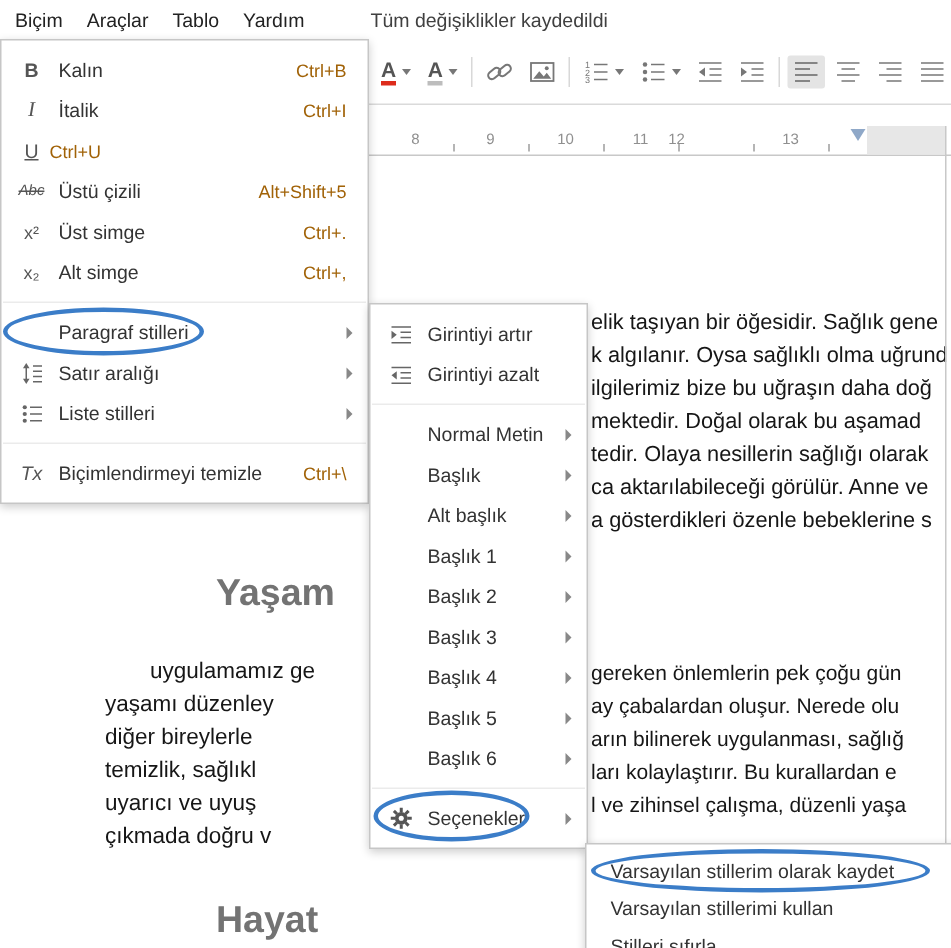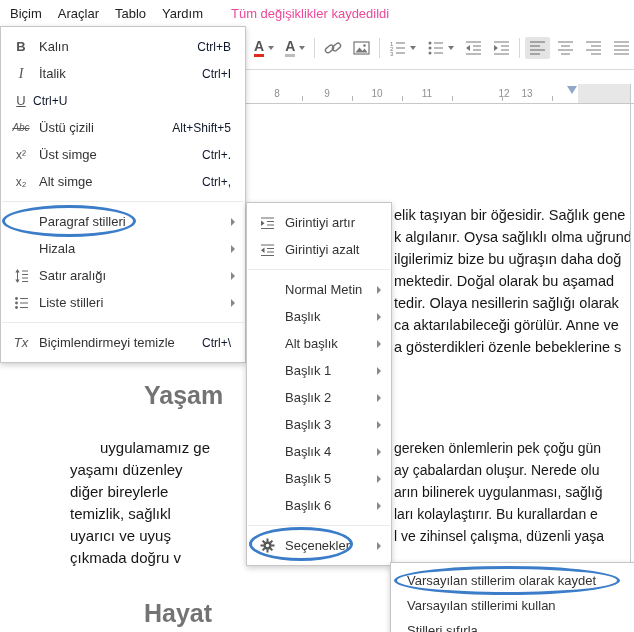--- a/index.html
+++ b/index.html
@@ -6,21 +6,21 @@
   html,body { width:634px; height:632px; }
   body {
     position:relative; overflow:hidden; background:#fff;
     font-family:"Liberation Sans", sans-serif; color:#222;
   }
 
   
   .menubar { position:absolute; top:0; left:0; right:0; height:26px;
     display:flex; align-items:center; padding-left:2px; font-size:13px; background:#fff; z-index:5; }
   .mb-item { padding:0 8px; cursor:pointer; color:#222; }
-  .mb-status { color:#ec4899; margin-left:20px; }
+  .mb-status { color:#404040; margin-left:36px; }
 
   
   .toolbar-strip { position:absolute; top:26px; left:0; right:0; height:44px;
     background:#fff; border-bottom:1px solid #dadada; z-index:4; }
   .toolbar { position:absolute; left:250px; top:8px; display:flex; align-items:center; gap:3px; height:28px; }
   .tb-btn { display:flex; align-items:center; gap:2px; padding:3px 4px; cursor:pointer; color:#666; border-radius:2px; }
   .tb-btn.pressed { background:#e4e4e4; }
   .tb-sep { width:1px; height:20px; background:#d8d8d8; margin:0 2px; }
   .tc-a { font-weight:bold; font-size:14px; line-height:1; color:#555; border-bottom:3px solid #dd2c1c; padding-bottom:1px; }
   .hl-a { font-weight:bold; font-size:14px; line-height:1; color:#555; border-bottom:3px solid #bdbdbd; padding-bottom:1px; }
@@ -52,21 +52,21 @@
   .menu { position:absolute; background:#fff; border:1px solid #c6c6c6;
     box-shadow:0 2px 6px rgba(0,0,0,.2); padding:6px 0; }
   .format-menu  { left:0;    top:26px;  width:246px; z-index:10; }
   .styles-menu  { left:246px; top:202px; width:146px; z-index:11; }
   .options-menu { left:390px; top:562px; width:250px; z-index:12; padding:5px 0; }
   .menu-item { height:27px; display:flex; align-items:center; font-size:13px; color:#333; cursor:pointer; }
   .options-menu .menu-item { height:25px; padding-left:16px; }
   .mi-icon { width:24px; margin-left:8px; flex:none; display:flex; align-items:center; justify-content:center; color:#555; }
   .mi-label { flex:1; margin-left:6px; white-space:nowrap; overflow:hidden; }
   .options-menu .mi-label { margin-left:0; }
-  .mi-shortcut { color:#0f172a; font-size:12px; margin-right:14px; white-space:nowrap; }
+  .mi-shortcut { color:#a16207; font-size:12px; margin-right:14px; white-space:nowrap; }
   .mi-arrow { width:0; height:0; border-left:4px solid #888; border-top:4px solid transparent;
     border-bottom:4px solid transparent; margin-right:10px; flex:none; }
   .menu-sep { border-top:1px solid #ebebeb; margin:6px 1px; }
   .mi-bold { font-weight:bold; font-size:13px; }
   .mi-italic { font-style:italic; font-family:"Liberation Serif", serif; font-size:14px; }
   .mi-underline { text-decoration:underline; font-size:13px; }
   .mi-strike { text-decoration:line-through; font-size:10px;font-style:italic; }
   .mi-supsub { font-size:12px; }
   .mi-clear { font-style:italic; font-size:13px;text-align:center; }
 
@@ -232,21 +232,21 @@
     </div>
 
   </div>
 </div>
 
 <div class="ruler">
   <span class="ruler-num" style="left:277px">8</span>
   <span class="ruler-num" style="left:327px">9</span>
   <span class="ruler-num" style="left:377px">10</span>
   <span class="ruler-num" style="left:427px">11</span>
-  <span class="ruler-num" style="left:504px">12</span>
+  <span class="ruler-num" style="left:451px">12</span>
   <span class="ruler-num" style="left:527px">13</span>
   <div class="ruler-ticks"></div>
   <div class="ruler-margin-right"></div>
   <div class="ruler-indent-marker"></div>
 </div>
 <div class="vscroll-line"></div>
 
 <div class="menubar">
   <span class="mb-item">Biçim</span>
   <span class="mb-item">Araçlar</span>
@@ -282,25 +282,20 @@
   </div>
   <div class="menu-item">
     <span class="mi-icon mi-supsub">x₂</span>
     <span class="mi-label">Alt simge</span>
     <span class="mi-shortcut">Ctrl+,</span>
   </div>
   <div class="menu-sep"></div>
   <div class="menu-item">
     <span class="mi-icon"></span>
     <span class="mi-label">Paragraf stilleri</span>
-    <span class="mi-arrow"></span>
-  </div>
-  <div class="menu-item">
-    <span class="mi-icon"></span>
-    <span class="mi-label">Hizala</span>
     <span class="mi-arrow"></span>
   </div>
   <div class="menu-item">
     <span class="mi-icon">
       <svg width="15" height="14">
           <g stroke="#666">
             <line x1="8" y1="2" x2="14" y2="2"></line>
             <line x1="8" y1="5.5" x2="14" y2="5.5"></line>
             <line x1="8" y1="9" x2="14" y2="9"></line>
             <line x1="8" y1="12.5" x2="14" y2="12.5"></line>

